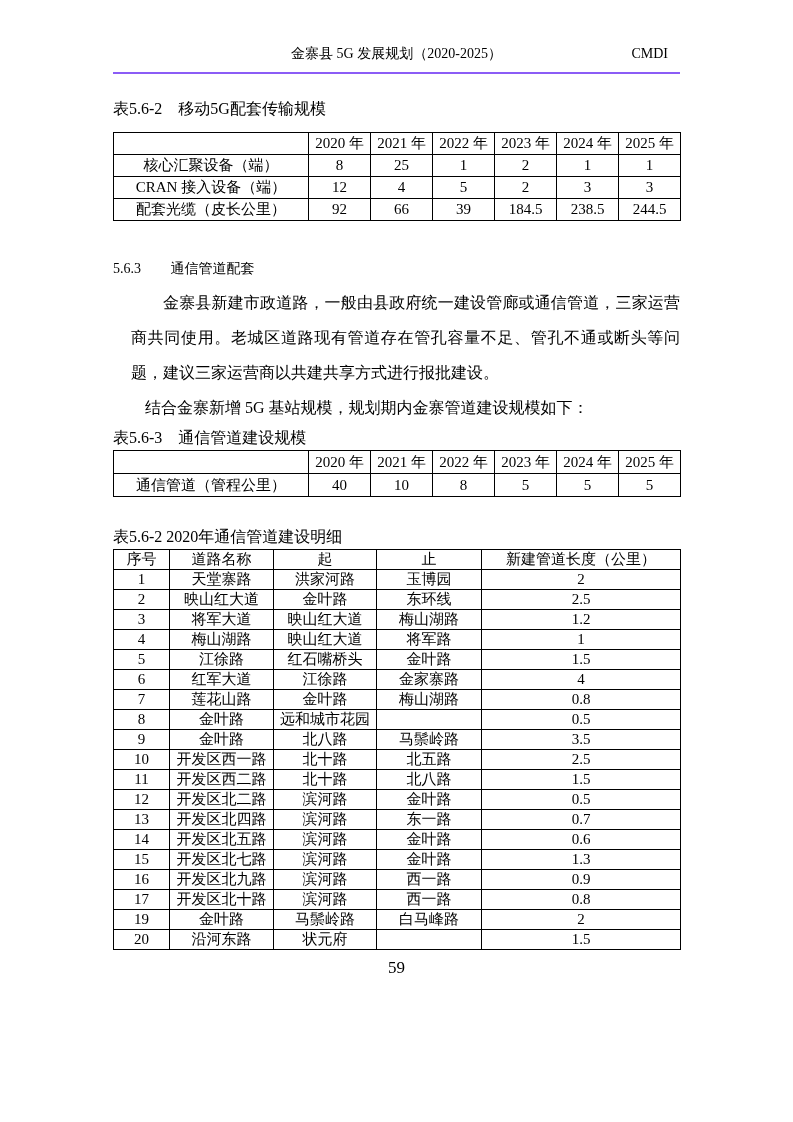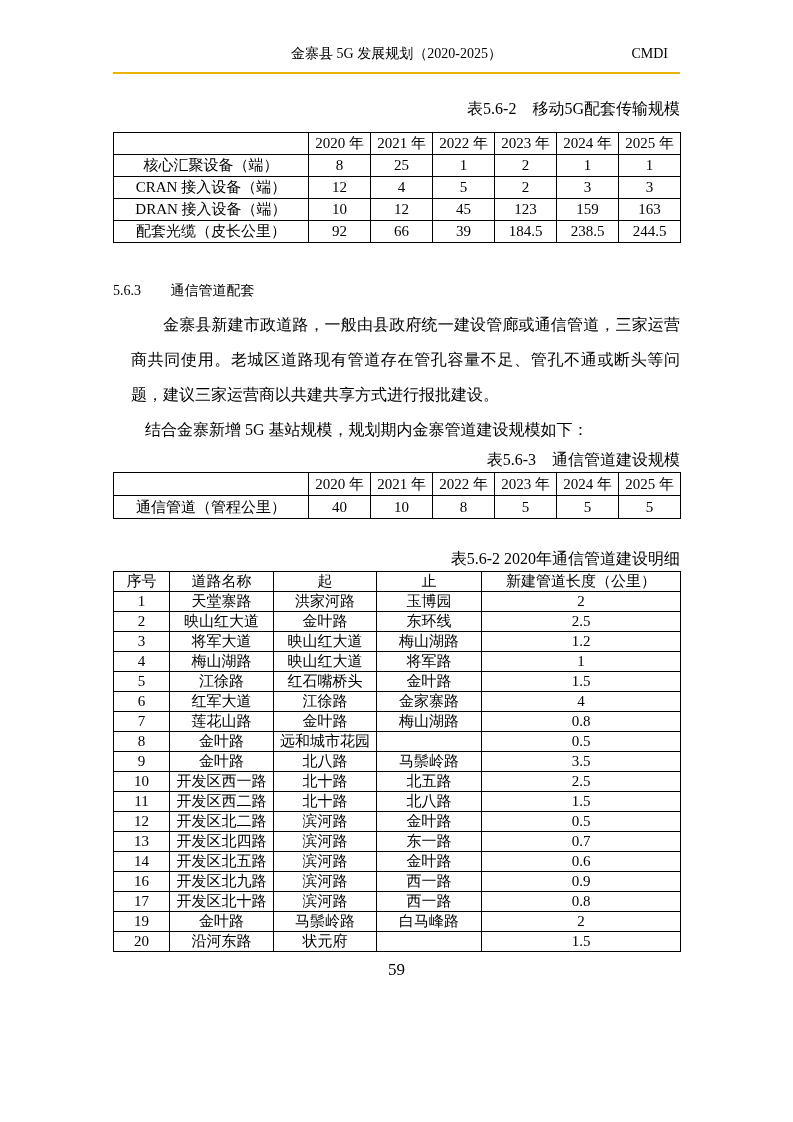--- a/index.html
+++ b/index.html
@@ -14,31 +14,31 @@
     position: relative;
     overflow: hidden;
   }
   
   .doc-header {
     position: relative;
     text-align: center;
     font-size: 14px;
     line-height: 18px;
     padding-bottom: 9px;
-    border-bottom: 2px solid #eab308;
+    border-bottom: 2px solid #8b5cf6;
   }
   .doc-header .org {
     position: absolute;
     right: 12px;
     top: 0;
     font-size: 14px;
   }
   
   .tbl-caption {
-    text-align: right;
+    text-align: left;
     font-size: 16px;
     line-height: 20px;
   }
   .cap-1 { margin-top: 25px; }
   .cap-2 { margin-top: 3px; }
   .cap-3 { margin-top: 30px; }
   
   table {
     width: 567px;
     border-collapse: collapse;
@@ -125,29 +125,20 @@
           <td>1</td>
         </tr>
         <tr>
           <td>CRAN 接入设备（端）</td>
           <td>12</td>
           <td>4</td>
           <td>5</td>
           <td>2</td>
           <td>3</td>
           <td>3</td>
-        </tr>
-        <tr>
-          <td>DRAN 接入设备（端）</td>
-          <td>10</td>
-          <td>12</td>
-          <td>45</td>
-          <td>123</td>
-          <td>159</td>
-          <td>163</td>
         </tr>
         <tr>
           <td>配套光缆（皮长公里）</td>
           <td>92</td>
           <td>66</td>
           <td>39</td>
           <td>184.5</td>
           <td>238.5</td>
           <td>244.5</td>
         </tr>
@@ -307,20 +298,27 @@
           <td>0.7</td>
         </tr>
         <tr>
           <td>14</td>
           <td>开发区北五路</td>
           <td>滨河路</td>
           <td>金叶路</td>
           <td>0.6</td>
         </tr>
         <tr>
+          <td>15</td>
+          <td>开发区北七路</td>
+          <td>滨河路</td>
+          <td>金叶路</td>
+          <td>1.3</td>
+        </tr>
+        <tr>
           <td>16</td>
           <td>开发区北九路</td>
           <td>滨河路</td>
           <td>西一路</td>
           <td>0.9</td>
         </tr>
         <tr>
           <td>17</td>
           <td>开发区北十路</td>
           <td>滨河路</td>

